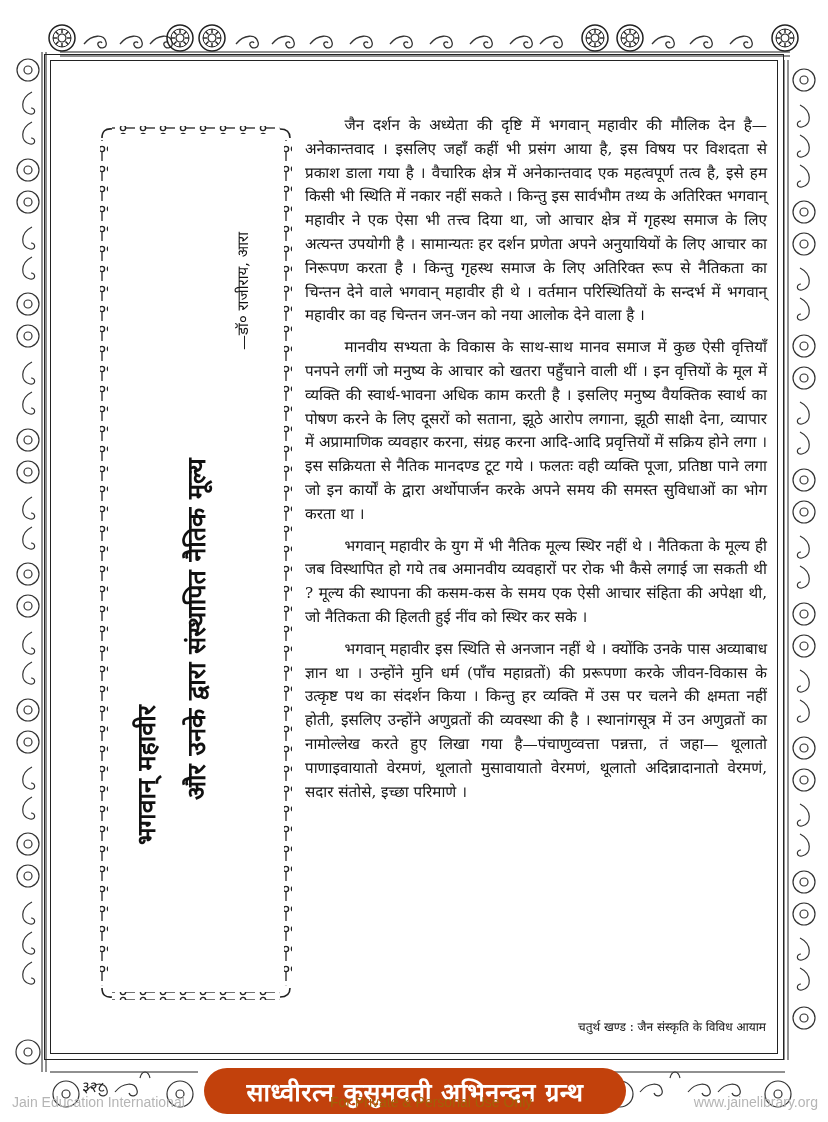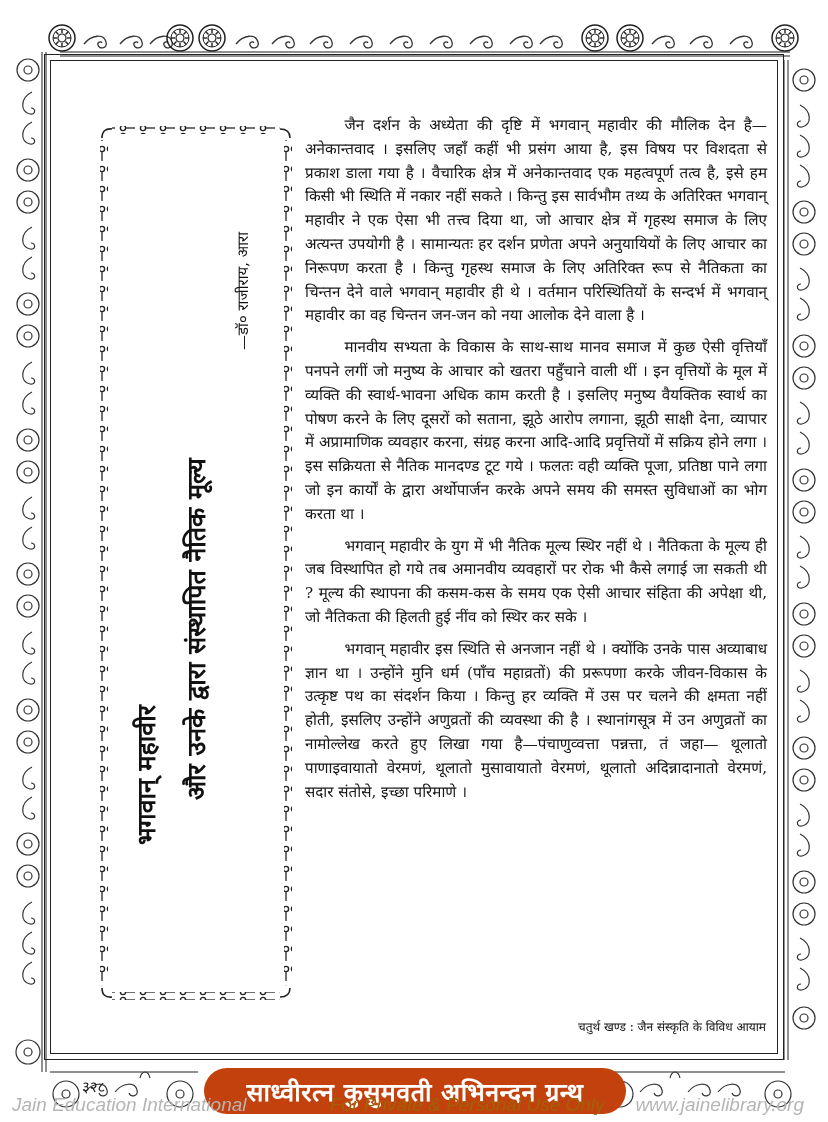--- a/index.html
+++ b/index.html
@@ -57,25 +57,25 @@
       position: absolute; left: 204px; top: 1068px; width: 422px; height: 46px;
       background: #c2410c; border-radius: 24px;
       display: flex; align-items: center; justify-content: center;
     }
     .book-banner span {
       color: #ffffff; font-family: "DejaVu Serif", serif; font-size: 25px; font-weight: bold;
       letter-spacing: 0.5px;
     }
     .wm {
       position: absolute; top: 1094px; font-family: "Liberation Sans", sans-serif;
-      font-size: 19px; color: #b5b5b5; font-style: italic;
+      font-size: 14px; color: #b5b5b5;
     }
     .wm-left { left: 12px; }
     .wm-center { left: 330px; color: #a16207; }
-    .wm-right { right: 24px; }
+    .wm-right { right: 10px; }
   </style>
 </head>
 <body>
 
 <div class="frame-outer"></div>
 <div class="frame-inner"></div>
 
 <div class="orn-strip orn-top">
   <svg width="770" height="38" viewBox="0 0 770 38">
     <defs>

